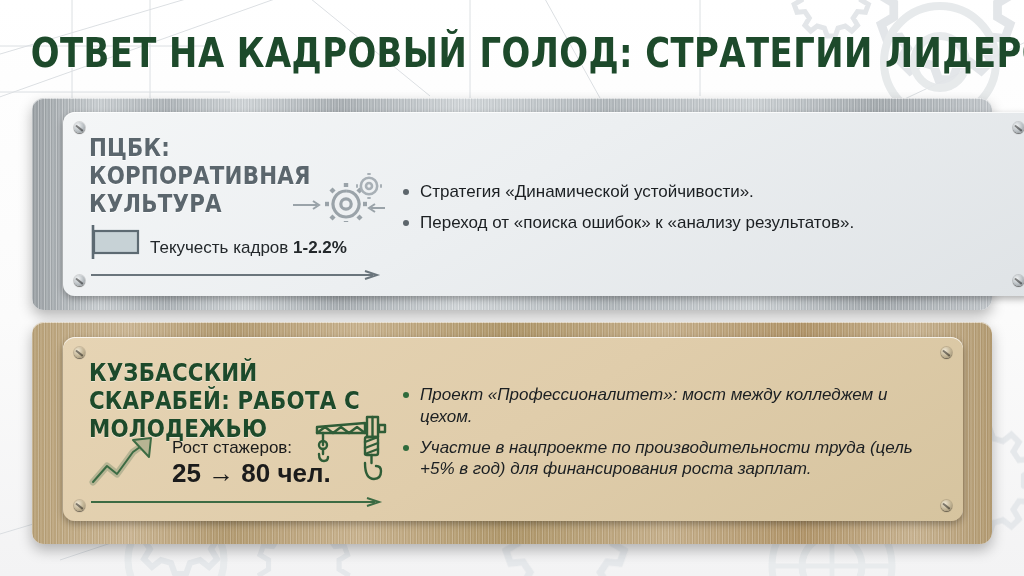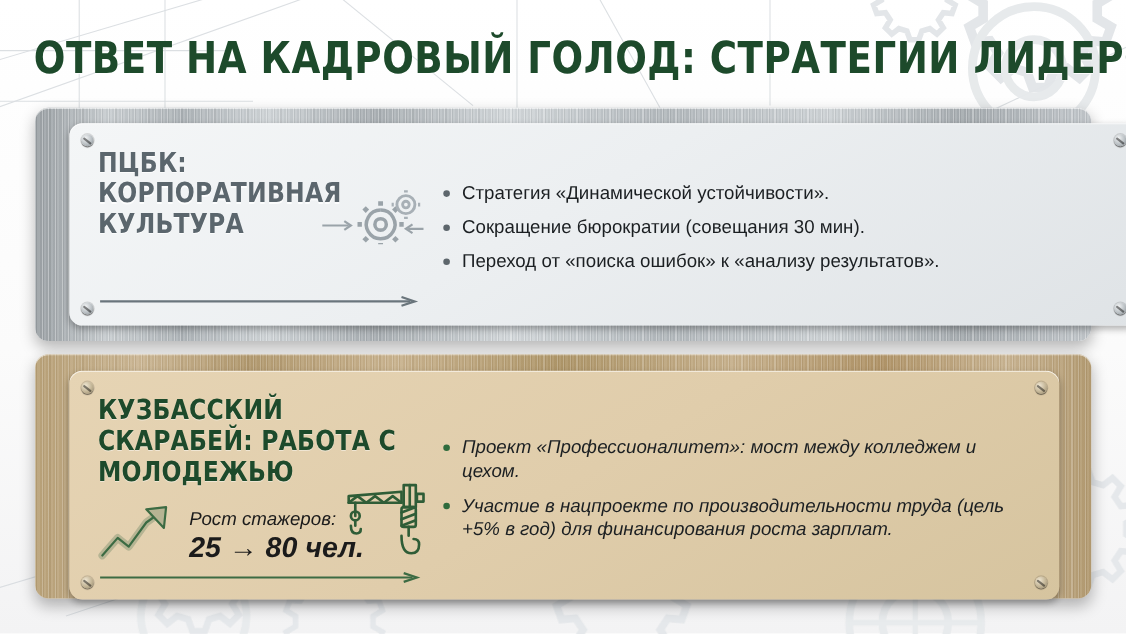--- a/index.html
+++ b/index.html
@@ -102,21 +102,21 @@
     transform:scaleX(.95);transform-origin:left top;
   }
   .head-metal{color:#5b666d;text-shadow:0 1px 0 rgba(255,255,255,.8);}
   .head-wood{color:#1d4a2b;text-shadow:0 1px 0 rgba(255,255,255,.45);}
 
   
   .stat{position:absolute;left:26px;right:8px;bottom:18px;}
   .stat-row{display:flex;align-items:flex-end;gap:9px;position:relative;}
   .stat-text{font-size:17px;line-height:1.22;color:#23282b;white-space:nowrap;}
   .stat-text b{font-weight:bold;}
-  .stat-text.green{color:#1b1b1b;font-style:italic;}
+  .stat-text.green{color:#1b1b1b;}
   .axis{margin-top:3px;height:10px;position:relative;}
 
   
   ul.bullets{margin:0;padding:0;list-style:none;}
   ul.bullets li{
     position:relative;padding-left:21px;margin:0 0 9px 0;
     font-size:17px;line-height:1.28;color:#1b1f22;
   }
   ul.bullets li:last-child{margin-bottom:0;}
   ul.bullets li::before{
@@ -249,44 +249,54 @@
             <g fill="none" stroke="#9aa3a9" stroke-width="2">
               <line x1="2" y1="33" x2="26" y2="33"></line>
               <path d="M22,29 L28,33 L22,37"></path>
               <line x1="94" y1="36" x2="80" y2="36"></line>
               <path d="M84,32 L78,36 L84,40"></path>
             </g>
           </svg>
         </div>
 
         <div class="stat">
+          <div class="stat-row">
+            <div style="flex:0 0 auto;">
+              <svg viewBox="0 0 52 42" width="52" height="42" xmlns="http://www.w3.org/2000/svg">
+                <rect x="5" y="12" width="44" height="22" fill="#c7d2d6" stroke="#5d6a72" stroke-width="2.2"></rect>
+                <line x1="4" y1="6" x2="4" y2="40" stroke="#5d6a72" stroke-width="2.6"></line>
+              </svg>
+            </div>
+            <div class="stat-text" style="padding-bottom:6px;">
+              <span>Текучесть кадров </span><b>1-2.2%</b>
+            </div>
+          </div>
           <div class="axis">
             <svg viewBox="0 0 300 12" width="300" height="12" preserveAspectRatio="none" xmlns="http://www.w3.org/2000/svg">
               <line x1="2" y1="5" x2="284" y2="5" stroke="#6a757c" stroke-width="2"></line>
               <path d="M276,1 L288,5 L276,9" fill="none" stroke="#6a757c" stroke-width="2"></path>
             </svg>
           </div>
         </div>
       </div>
 
       <div class="right-col">
         <ul class="bullets bul-grey">
           <li>Стратегия «Динамической устойчивости».</li>
-          <li>Сокращение бюрократии (совещания 30 мин).</li>
           <li>Переход от «поиска ошибок» к «анализу результатов».</li>
         </ul>
       </div>
     </div>
   </div>
 
   <div class="plaque wood" style="left:32px;top:322px;width:960px;height:222px;">
     <div class="ribs"></div>
   </div>
 
-  <div class="card card-wood" style="left:63px;top:337px;width:900px;height:208px;">
+  <div class="card card-wood" style="left:63px;top:337px;width:900px;height:184px;">
 
     <div class="screw wood-screw" style="left:11px;top:10px;"></div>
     <div class="screw wood-screw" style="left:11px;bottom:10px;"></div>
     <div class="screw wood-screw" style="right:11px;top:10px;"></div>
     <div class="screw wood-screw" style="right:11px;bottom:10px;"></div>
 
     <div class="card-inner">
       <div class="left-col">
         <div class="panel-head head-wood">КУЗБАССКИЙ СКАРАБЕЙ: РАБОТА С МОЛОДЕЖЬЮ</div>
 

